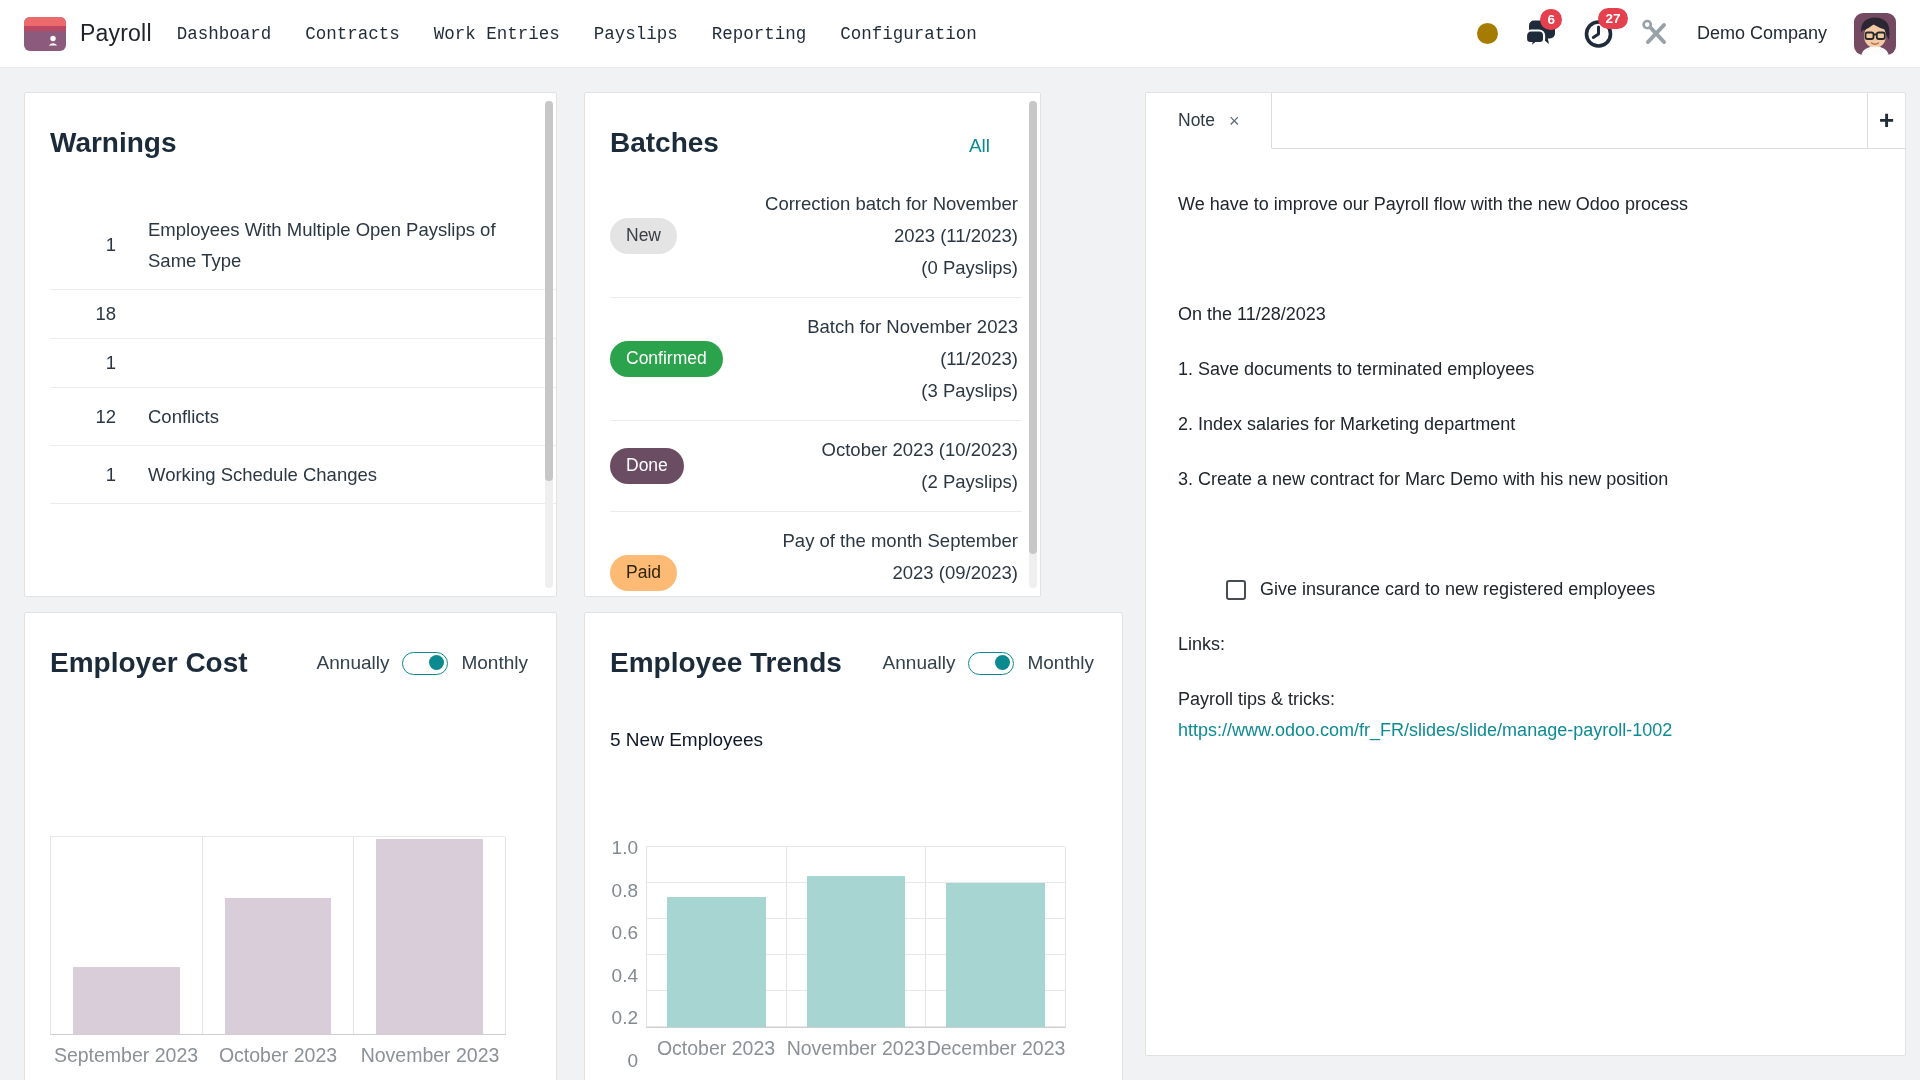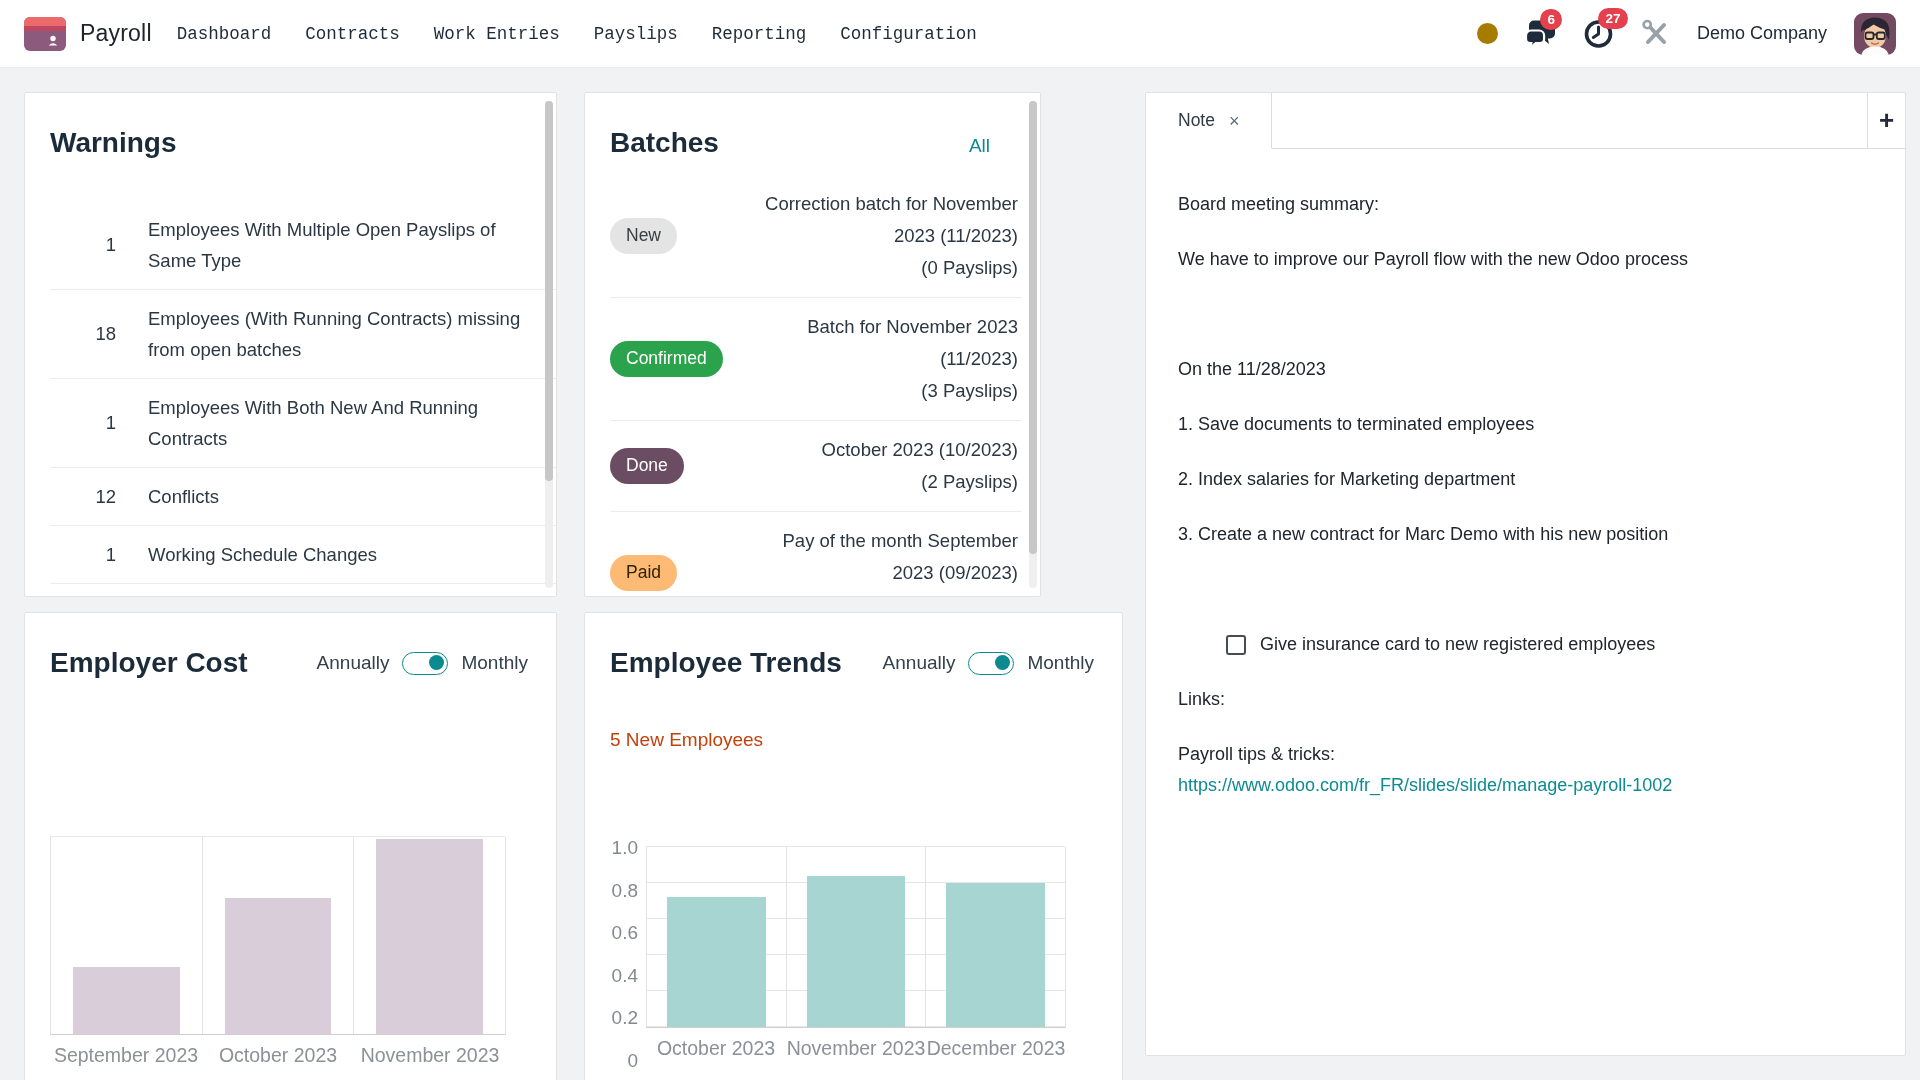--- a/index.html
+++ b/index.html
@@ -74,21 +74,21 @@
   .check-label { font-size:18px; color:#20262d; line-height:31px; }
   .note-link { color:#0c8b93; text-decoration:none; font-size:18px; line-height:31px; cursor:pointer; }
 
   
   .toggle-group { margin-left:auto; display:flex; align-items:center; gap:13px; }
   .toggle-label { font-size:19px; color:#33414d; }
   .switch { position:relative; width:46px; height:23px; border:1.5px solid #0b8a8f; border-radius:13px;
     background:#fff; cursor:pointer; flex:none; }
   .switch .knob { position:absolute; top:2.5px; right:3px; width:15px; height:15px; border-radius:50%; background:#0b8a8f; }
 
-  .teal-link { display:inline-block; margin:44px 0 0 25px; font-size:19px; color:#c2410c; cursor:pointer; text-decoration:none; }
+  .teal-link { display:inline-block; margin:44px 0 0 25px; font-size:19px; color:#0f172a; cursor:pointer; text-decoration:none; }
 
   .chart { display:flex; }
   .chart .yaxis { position:relative; width:36px; flex:none; }
   .ytick { position:absolute; right:8px; transform:translateY(50%); font-size:19px; color:#828a90; line-height:1; }
   .plotwrap { flex:1; }
   .plot { position:relative; display:flex; align-items:stretch;
     border-bottom:1px solid #cfcfcf; border-right:1px solid #e4e4e4; }
   .hgrid { position:absolute; left:0; right:0; height:1px; background:#e7e7e7; }
   .cgroup { flex:1; position:relative; border-left:1px solid #e4e4e4;
     display:flex; align-items:flex-end; justify-content:center; }
@@ -170,25 +170,23 @@
     <div class="card-head">
       <h2 class="card-title">Warnings</h2>
     </div>
     <div style="margin:0 0 0 25px;">
       <div class="warn-row">
         <span class="warn-count">1</span>
         <span class="warn-label">Employees With Multiple Open Payslips of Same Type</span>
       </div>
       <div class="warn-row">
         <span class="warn-count">18</span>
-        <span class="warn-label">Employees (With Running Contracts) missing from open batches</span>
       </div>
       <div class="warn-row">
         <span class="warn-count">1</span>
-        <span class="warn-label">Employees With Both New And Running Contracts</span>
       </div>
       <div class="warn-row">
         <span class="warn-count">12</span>
         <span class="warn-label">Conflicts</span>
       </div>
       <div class="warn-row">
         <span class="warn-count">1</span>
         <span class="warn-label">Working Schedule Changes</span>
       </div>
       <div style="border-top:1px solid #ececec; height:10px;"></div>
@@ -240,21 +238,20 @@
 
   <section class="card" id="note-panel">
     <div class="tabbar">
       <div class="tab">
         <span class="tab-label">Note</span>
         <span class="tab-close">×</span>
       </div>
       <div class="tab-add">+</div>
     </div>
     <div class="note-body">
-      <p>Board meeting summary:</p>
       <p class="gap-after">We have to improve our Payroll flow with the new Odoo process</p>
       <p>On the 11/28/2023</p>
       <p>1. Save documents to terminated employees</p>
       <p>2. Index salaries for Marketing department</p>
       <p class="gap-after">3. Create a new contract for Marc Demo with his new position</p>
       <div class="check-row">
         <span class="checkbox"></span>
         <span class="check-label">Give insurance card to new registered employees</span>
       </div>
       <p>Links:</p>

